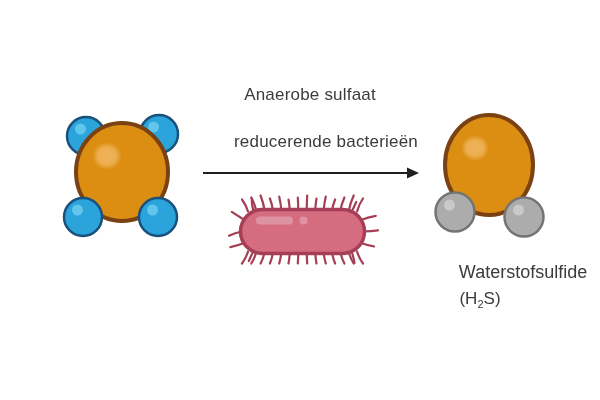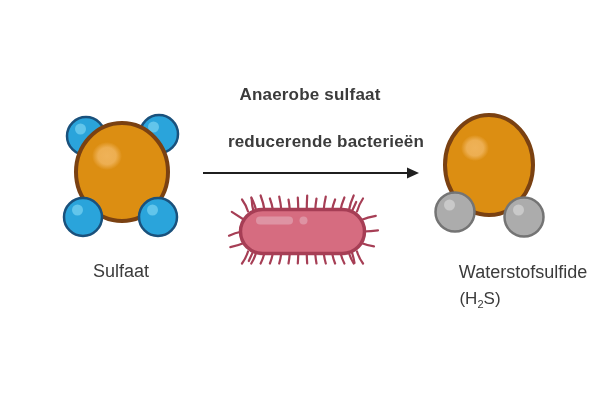--- a/index.html
+++ b/index.html
@@ -7,21 +7,21 @@
     position:relative;width:600px;height:400px;overflow:hidden;
     background:var(--background,#fff);
     font-family:"Liberation Sans", sans-serif;
   }
   .scene{position:absolute;left:0;top:0;}
   .txt{
     position:absolute;transform:translateX(-50%);
     white-space:nowrap;color:var(--text,#3b3b3b);
     line-height:20px;text-align:center;
   }
-  .reaction-label{font-size:17px;letter-spacing:.2px;font-weight:bold;}
+  .reaction-label{font-size:17px;letter-spacing:.2px;}
   .mol-label{font-size:18px;}
   .formula{font-size:17px;}
   .formula .sub{font-size:11px;vertical-align:-4px;}
   .formula .sup{font-size:11px;vertical-align:6px;}
   .cilia path{
     stroke:var(--bacterium-outline,#A63E55);
     stroke-width:2.2;fill:none;stroke-linecap:round;
   }
 </style>
 </head>
@@ -124,18 +124,17 @@
       <g>
         <circle cx="524" cy="217" r="19.5" style="fill:var(--hydrogen-gray);stroke:var(--hydrogen-gray-outline);stroke-width:2.5"></circle>
         <circle cx="518.5" cy="210" r="5.5" style="fill:var(--hydrogen-gray-highlight)"></circle>
       </g>
     </g>
   </svg>
 
   <div class="txt reaction-label" style="left:310px;top:85px;">Anaerobe sulfaat</div>
   <div class="txt reaction-label" style="left:326px;top:132px;">reducerende bacterieën</div>
 
-  <div class="txt mol-label" style="left:121px;top:261px;">Sulfaat</div>
 
   <div class="txt mol-label" style="left:523px;top:262px;">Waterstofsulfide</div>
   <div class="txt formula" style="left:480px;top:289px;"><span>(H</span><span class="sub">2</span><span>S)</span></div>
 
 </div>
 
 </body></html>

